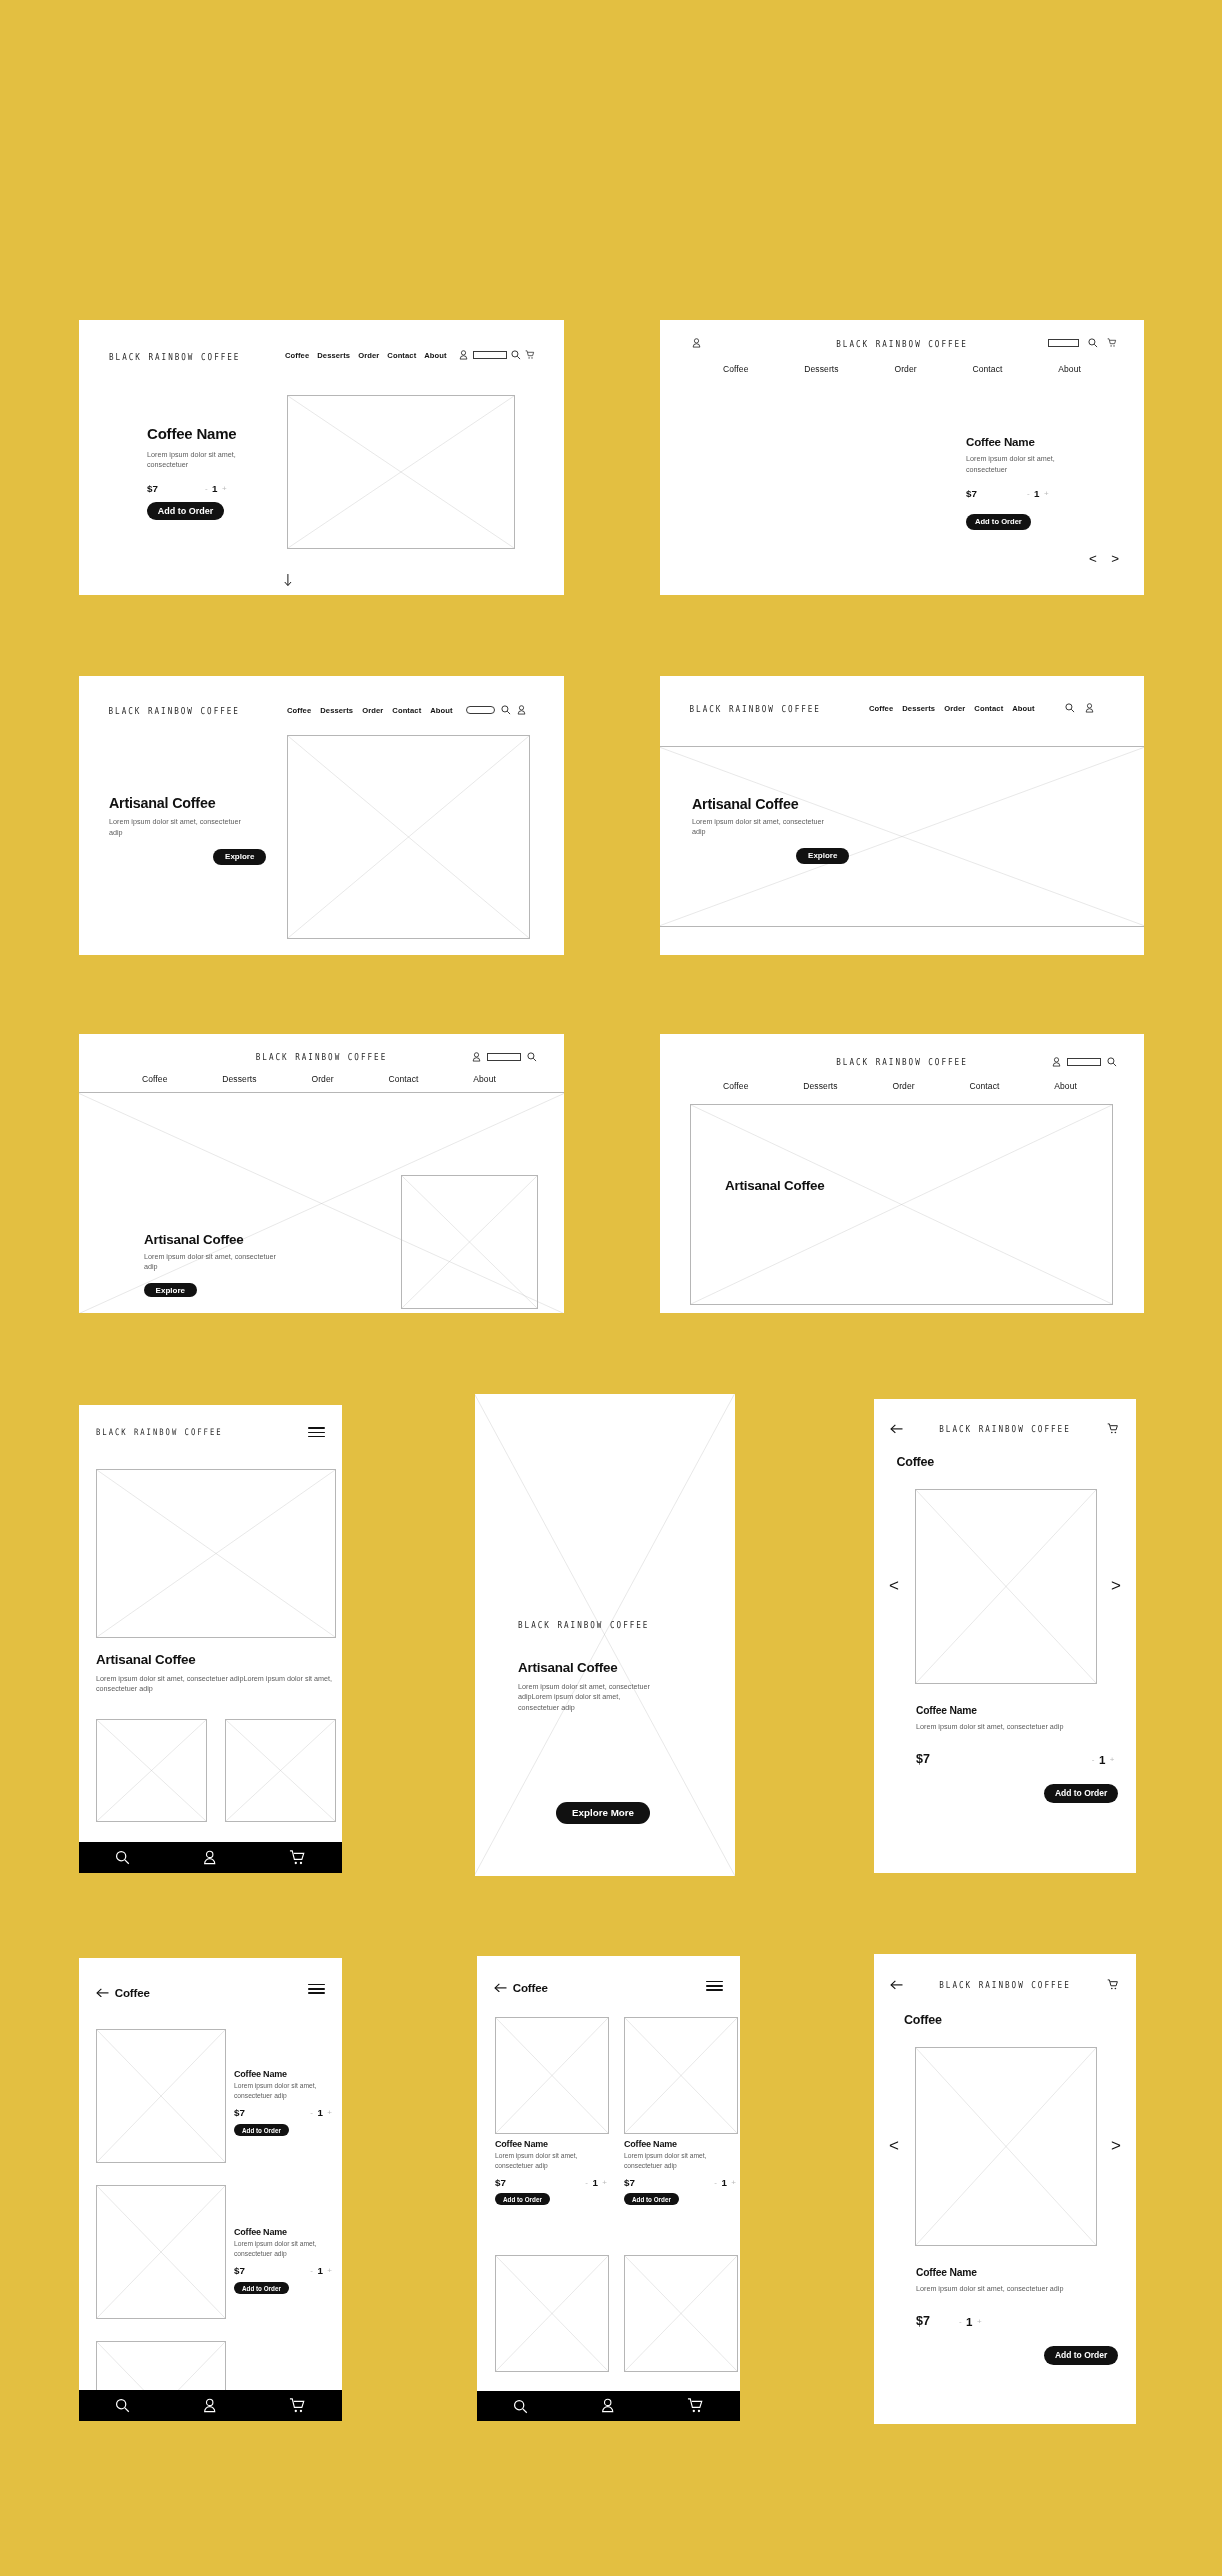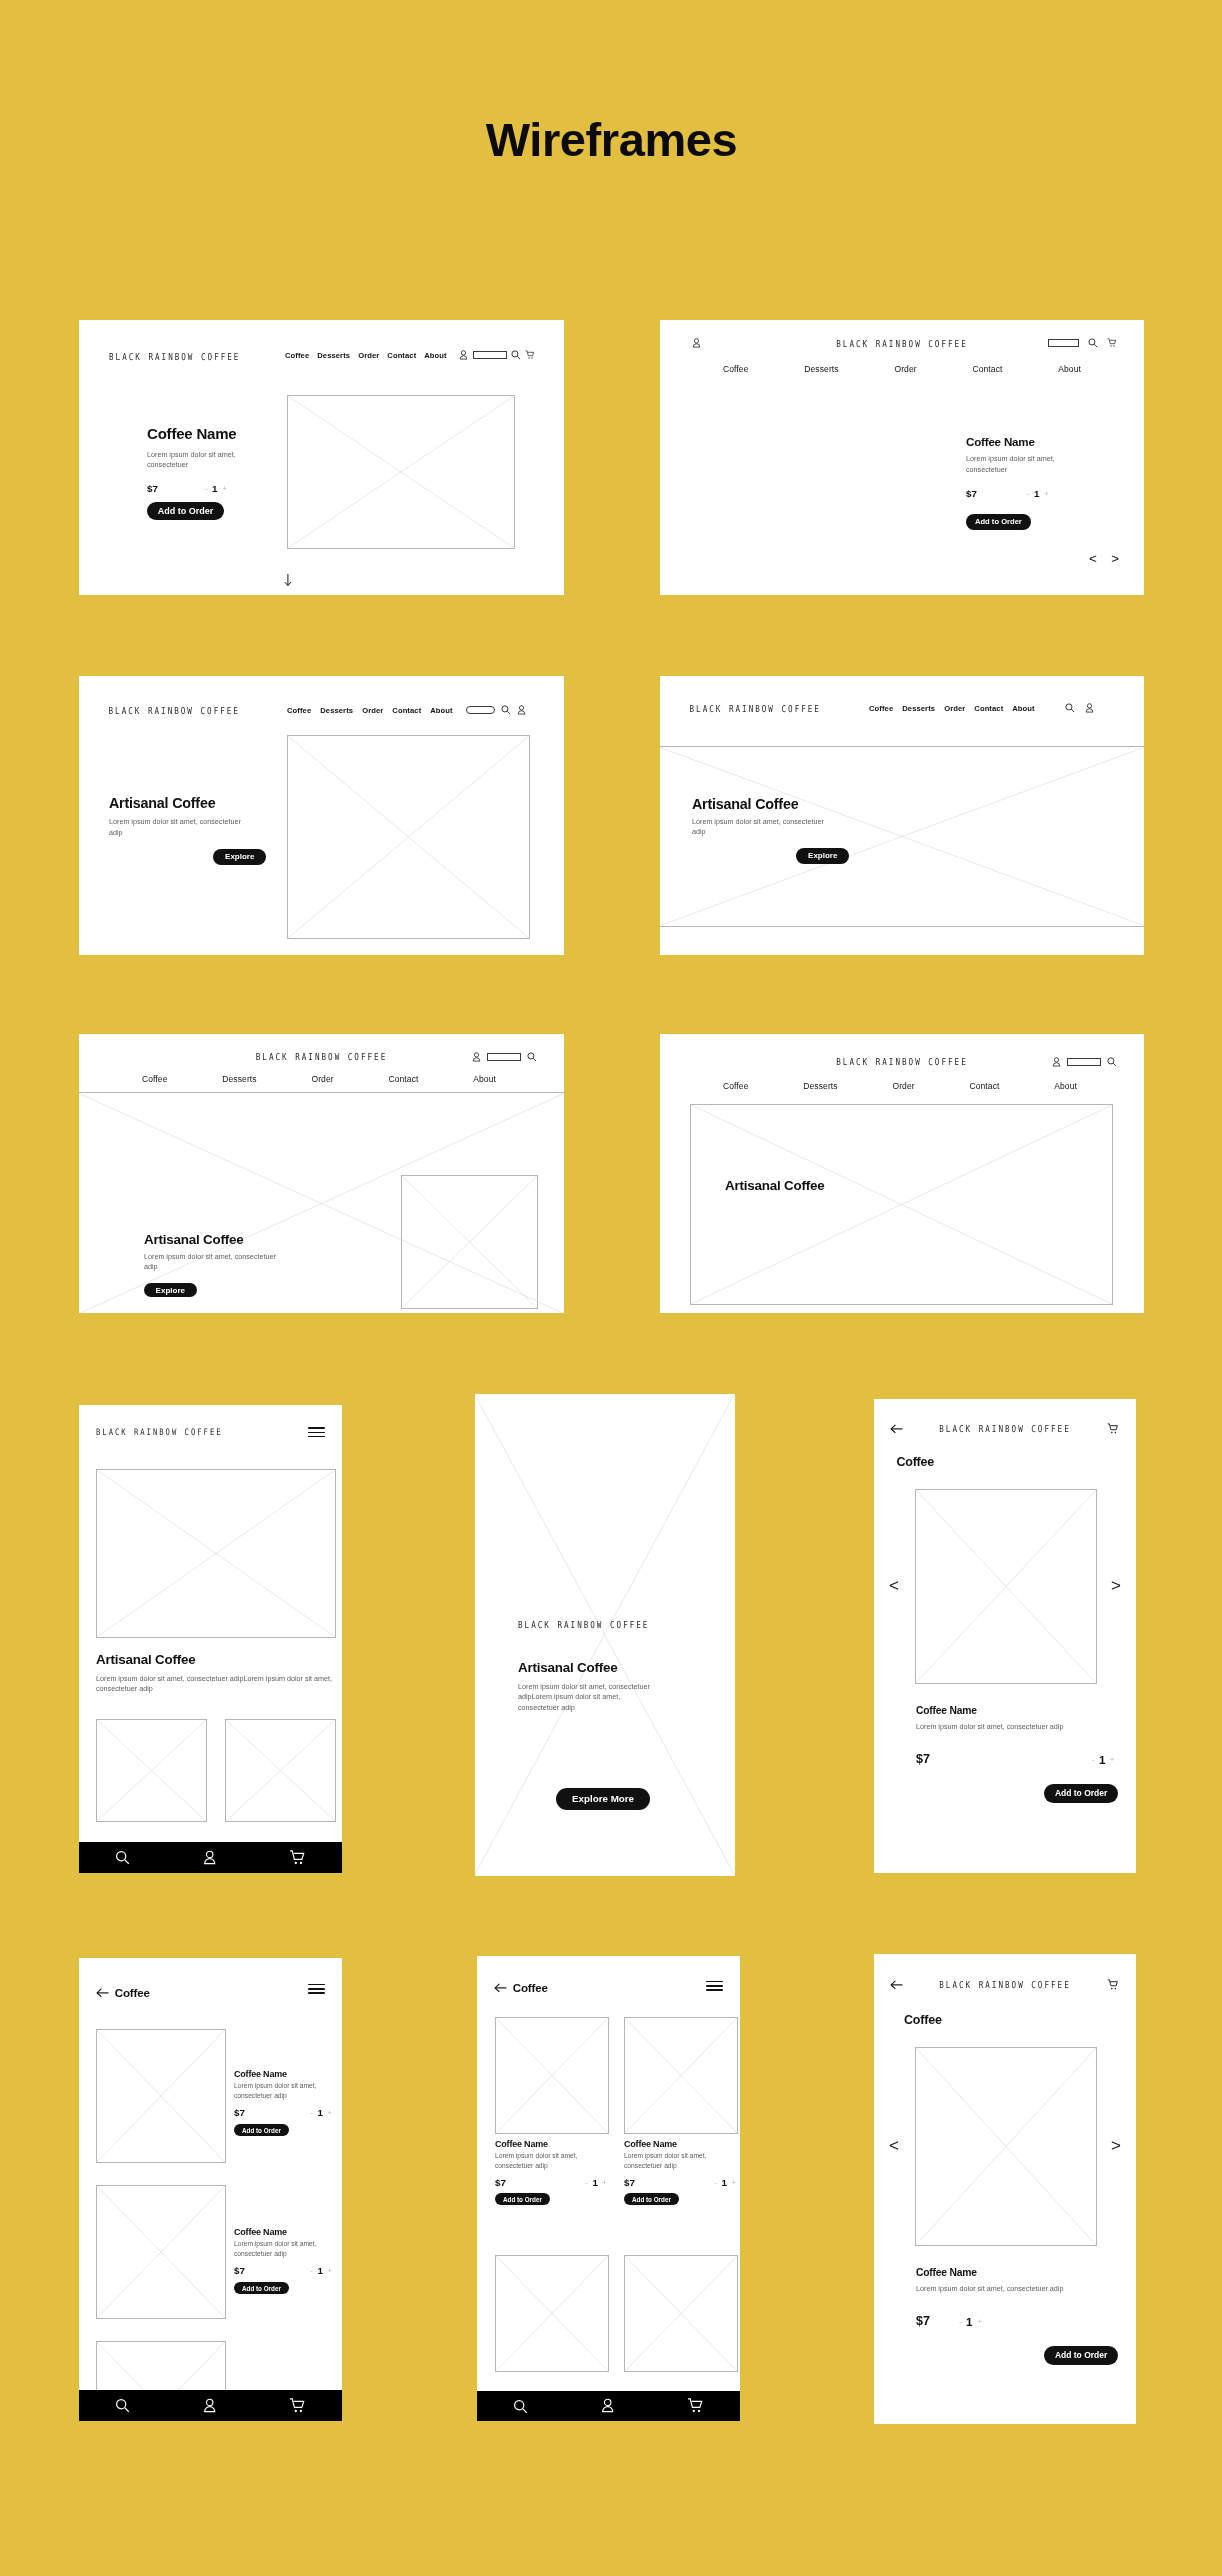--- a/index.html
+++ b/index.html
@@ -91,21 +91,20 @@
   .burger i { display: block; background: #111; border-radius: 0.9px; }
 
   .arr { color: #111; font-weight: 300; }
   .num { font-weight: 700; color: #111; }
 </style>
 </head>
 <body>
 
 <div class="page">
 
-  <div class="title">Wireframes</div>
 
   <div class="card" style="left:79px; top:320px; width:485px; height:275px;">
 
     <div class="brand" style="position:absolute; left:30px; top:32px; font-size:7.6px;">BLACK RAINBOW COFFEE</div>
 
     <div class="nav" style="position:absolute; left:206px; top:31px; gap:8px;">
       <a href="#">Coffee</a>
       <a href="#">Desserts</a>
       <a href="#">Order</a>
       <a href="#">Contact</a>
@@ -462,21 +461,21 @@
           <line x1="0" y1="0" x2="100" y2="100" stroke="#bbb" stroke-width="0.35" vector-effect="non-scaling-stroke"></line>
           <line x1="100" y1="0" x2="0" y2="100" stroke="#bbb" stroke-width="0.35" vector-effect="non-scaling-stroke"></line>
         </svg>
     </div>
 
     <div class="brand" style="position:absolute; left:43px; top:226px; font-size:7.6px;">BLACK RAINBOW COFFEE</div>
 
     <div class="h-lg" style="position:absolute; left:43px; top:266px; font-size:13.4px;">Artisanal Coffee</div>
     <div class="body-txt" style="position:absolute; left:43px; top:288px; width:139px; font-size:7.2px;">Lorem ipsum dolor sit amet, consectetuer adipLorem ipsum dolor sit amet, consectetuer adip</div>
 
-    <div style="position:absolute; left:81px; top:394px;">
+    <div style="position:absolute; left:81px; top:408px;">
       <span class="pill" style="font-size:9.8px; padding:5.4px 16px;">Explore More</span>
     </div>
   </div>
 
   <div class="card" style="left:874px; top:1399px; width:262px; height:474px;">
 
     <span class="ico" style="position:absolute; left:16px; top:25px;">
       <svg width="13.4" height="9.8" viewBox="0 0 15 11">
           <line x1="14" y1="5.5" x2="1.5" y2="5.5" stroke="#111" stroke-width="1.3"></line>
           <path d="M6 1 L1.2 5.5 L6 10" fill="none" stroke="#111" stroke-width="1.3"></path>

